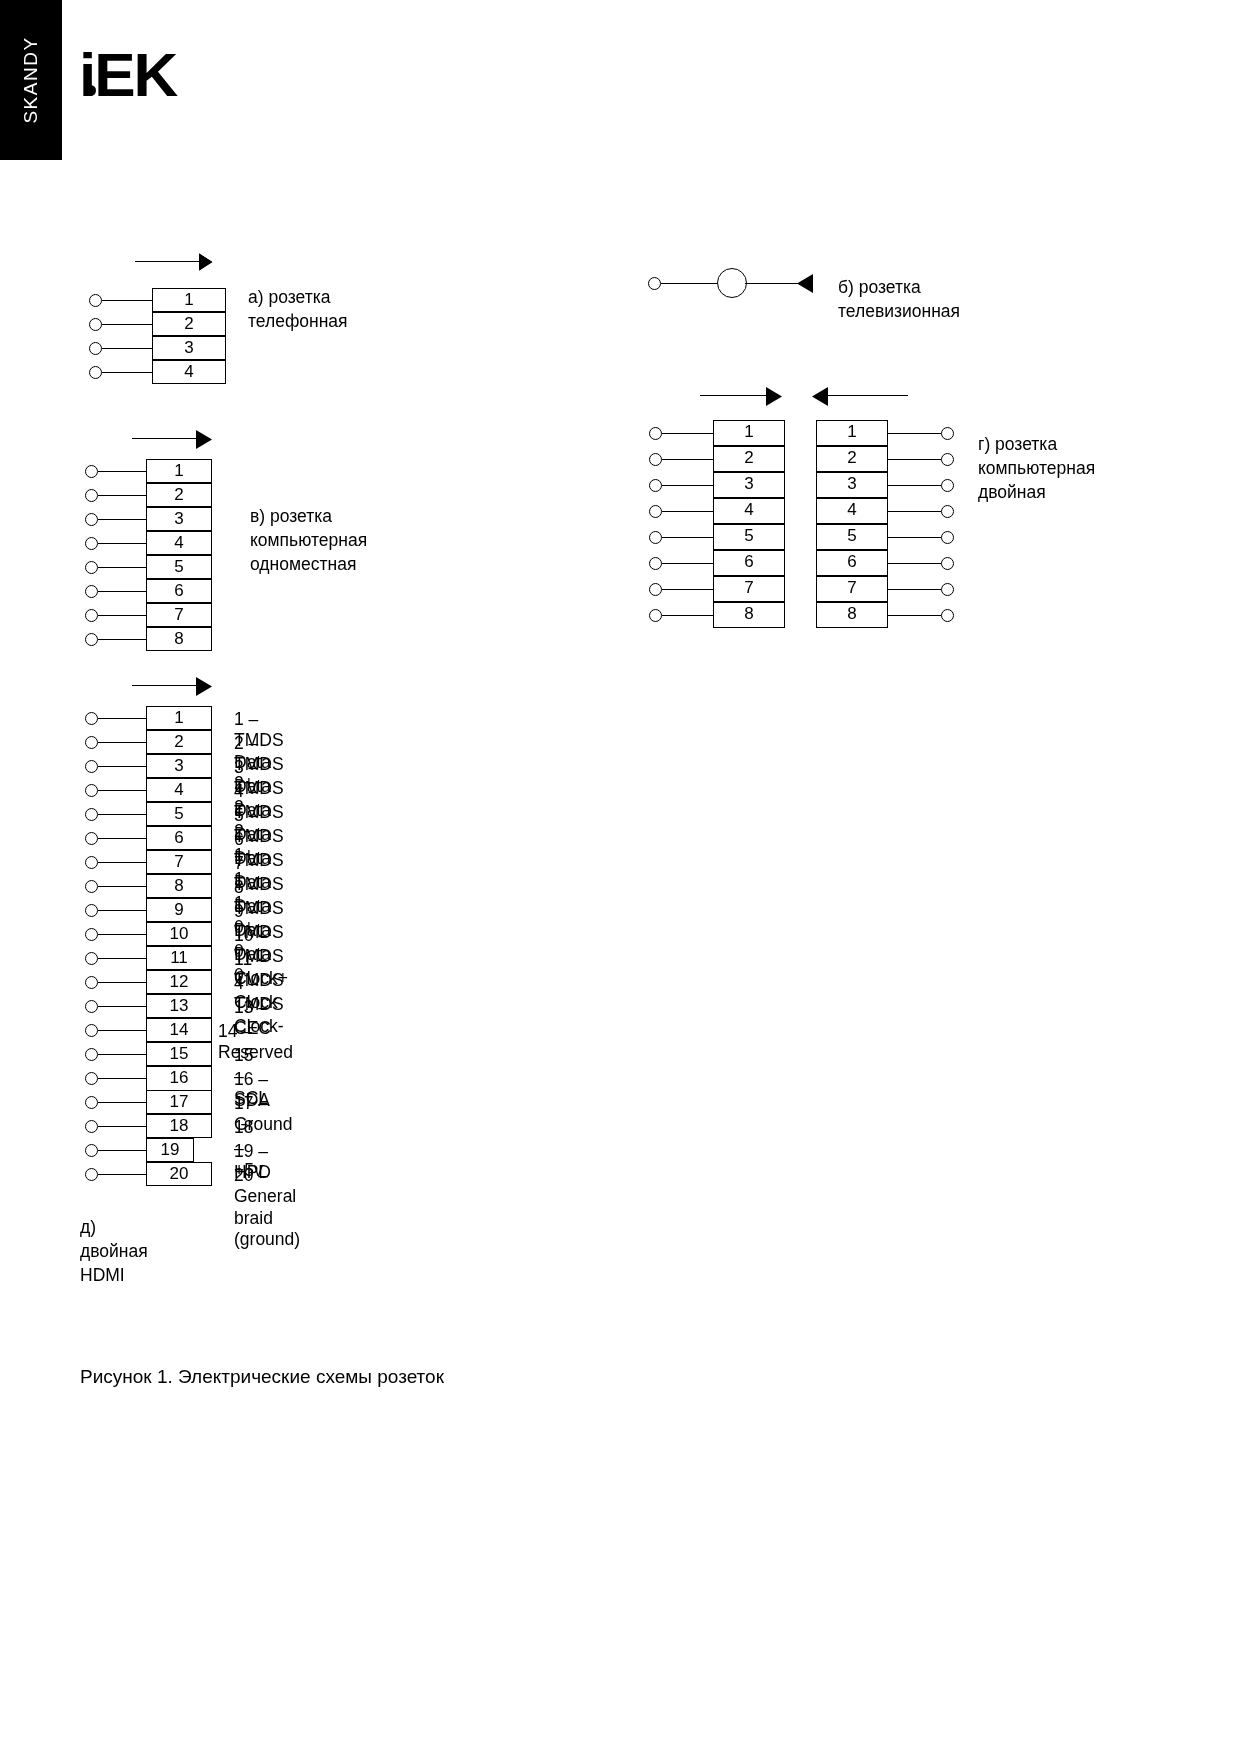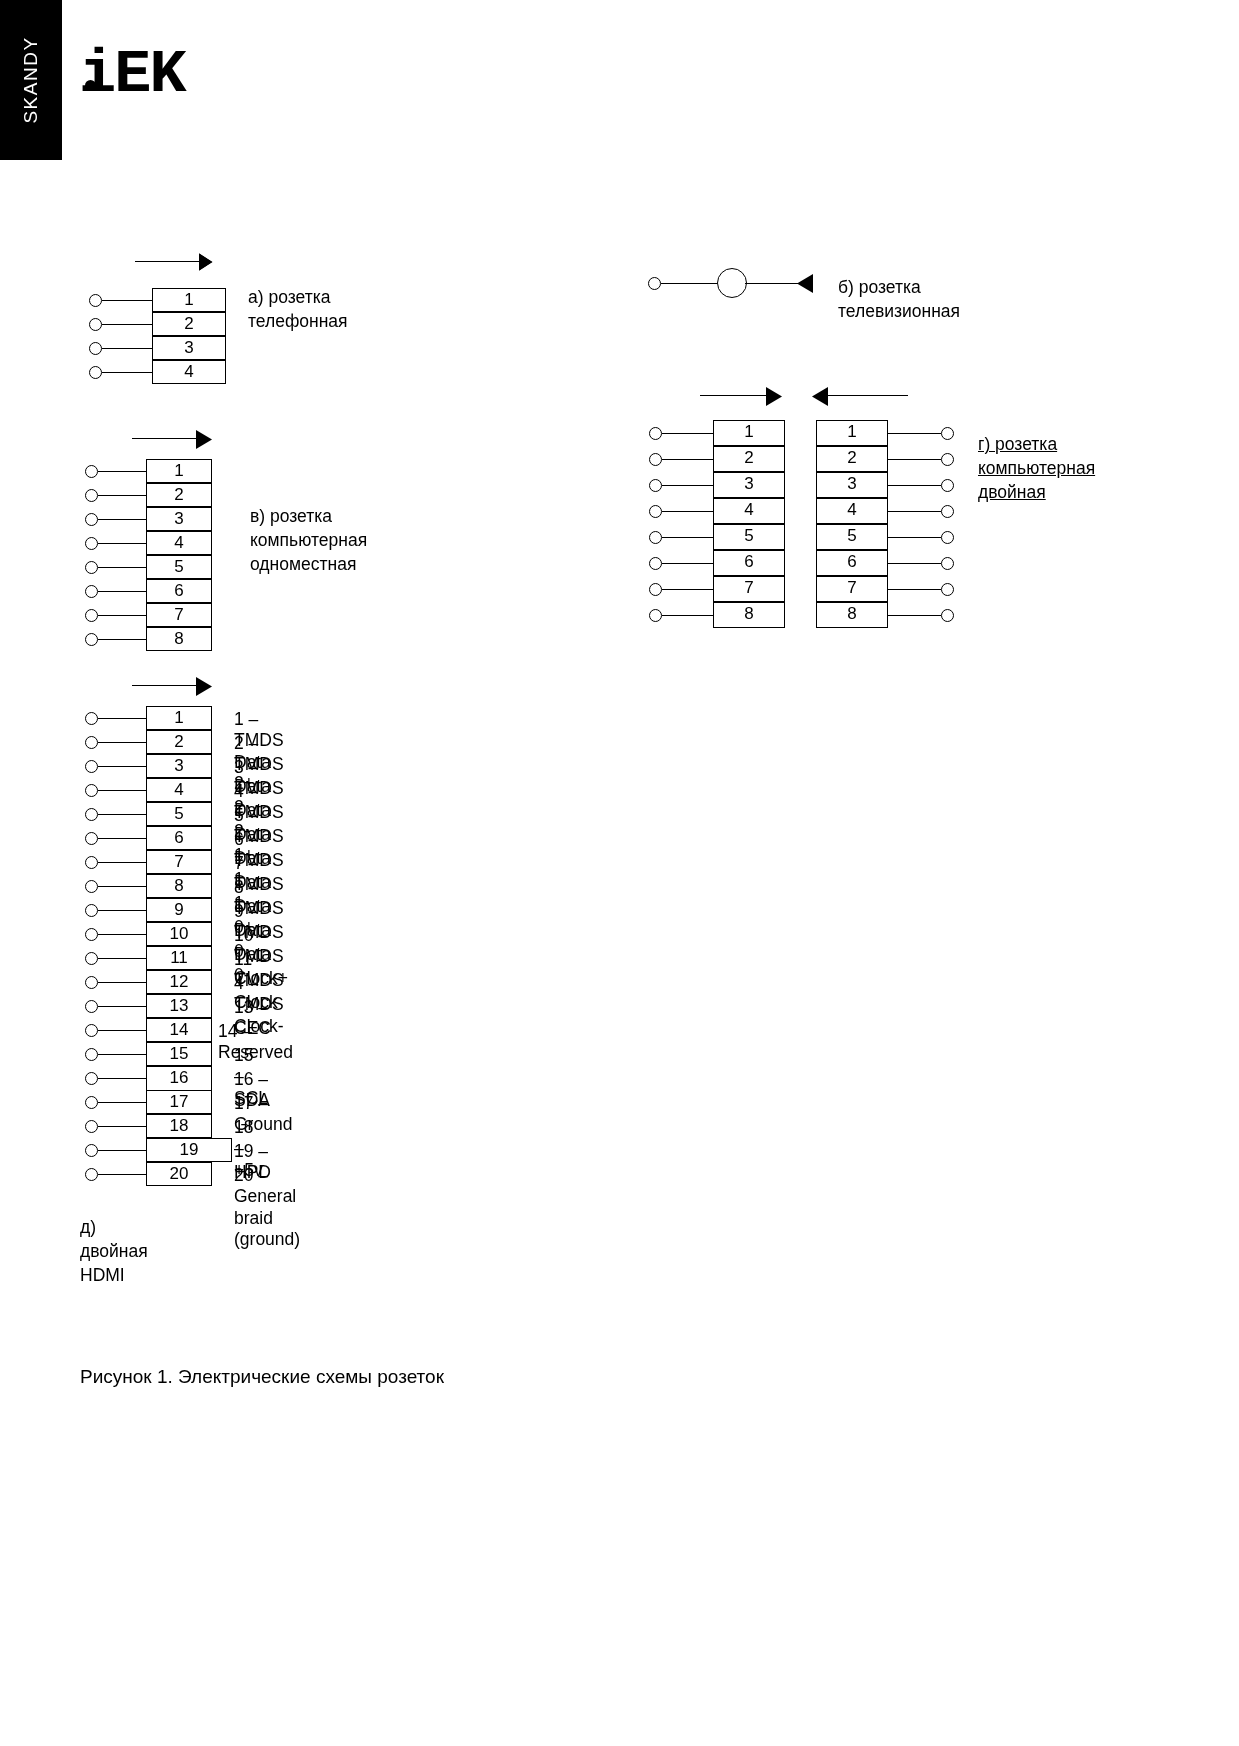--- a/index.html
+++ b/index.html
@@ -40,21 +40,21 @@
     transform: rotate(-90deg) translate(-160px, 0);
     font-family: "Liberation Sans", sans-serif;
   }
   .logo {
     position: absolute;
     left: 79px;
     top: 44px;
     font-size: 62px;
     font-weight: bold;
     letter-spacing: -2px;
-    font-family: Liberation Mono, monospace;
+    font-family: Liberation Sans, sans-serif;
     line-height: 1;
   }
   .logo .dot {
     position: absolute;
     left: 6px;
     top: -11px;
     width: 11px;
     height: 11px;
     background: #000;
     border-radius: 50%;
@@ -252,21 +252,21 @@
   <div class="pin-circle" style="left:941px; top:505px;"></div>
   <div class="lead" style="left:888px; top:537px; width:53px;"></div>
   <div class="pin-circle" style="left:941px; top:531px;"></div>
   <div class="lead" style="left:888px; top:563px; width:53px;"></div>
   <div class="pin-circle" style="left:941px; top:557px;"></div>
   <div class="lead" style="left:888px; top:589px; width:53px;"></div>
   <div class="pin-circle" style="left:941px; top:583px;"></div>
   <div class="lead" style="left:888px; top:615px; width:53px;"></div>
   <div class="pin-circle" style="left:941px; top:609px;"></div>
 
-  <div class="label" style="left:978px; top:432px;text-decoration:underline;">г) розетка
+  <div class="label" style="left:978px; top:432px;">г) розетка
 компьютерная
 двойная</div>
 </div>
 
 <div class="conn">
   <div class="arrow-line" style="left:132px; top:685px; width:72px;"></div>
   <div class="arrow-head" style="left:196px; top:677px; width:16px; height:19px; background:#000; clip-path: polygon(0 0, 0 100%, 100% 50%);"></div>
 
   <div class="pin-box" style="left:146px; top:706px; width:66px; height:24px;">1</div>
   <div class="pin-box" style="left:146px; top:730px; width:66px; height:24px;">2</div>
@@ -279,21 +279,21 @@
   <div class="pin-box" style="left:146px; top:898px; width:66px; height:24px;">9</div>
   <div class="pin-box" style="left:146px; top:922px; width:66px; height:24px;">10</div>
   <div class="pin-box" style="left:146px; top:946px; width:66px; height:24px;">11</div>
   <div class="pin-box" style="left:146px; top:970px; width:66px; height:24px;">12</div>
   <div class="pin-box" style="left:146px; top:994px; width:66px; height:24px;">13</div>
   <div class="pin-box" style="left:146px; top:1018px; width:66px; height:24px;">14</div>
   <div class="pin-box" style="left:146px; top:1042px; width:66px; height:24px;">15</div>
   <div class="pin-box" style="left:146px; top:1066px; width:66px; height:38px;">16</div>
   <div class="pin-box" style="left:146px; top:1090px; width:66px; height:24px;">17</div>
   <div class="pin-box" style="left:146px; top:1114px; width:66px; height:24px;">18</div>
-  <div class="pin-box" style="left:146px; top:1138px; width:86px; height:24px;">19</div>
+  <div class="pin-box" style="left:146px; top:1138px; width:48px; height:24px;">19</div>
   <div class="pin-box" style="left:146px; top:1162px; width:66px; height:24px;">20</div>
 
   <div class="lead" style="left:98px; top:718px; width:48px;"></div>
   <div class="pin-circle" style="left:85px; top:712px;"></div>
   <div class="lead" style="left:98px; top:742px; width:48px;"></div>
   <div class="pin-circle" style="left:85px; top:736px;"></div>
   <div class="lead" style="left:98px; top:766px; width:48px;"></div>
   <div class="pin-circle" style="left:85px; top:760px;"></div>
   <div class="lead" style="left:98px; top:790px; width:48px;"></div>
   <div class="pin-circle" style="left:85px; top:784px;"></div>

